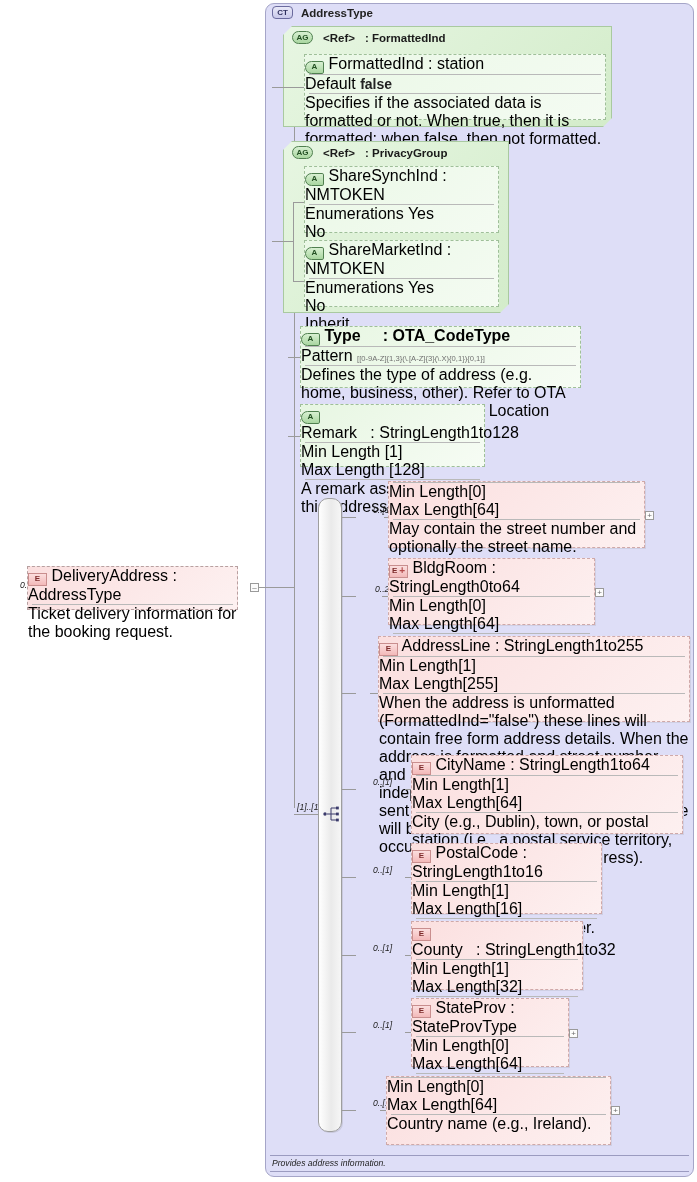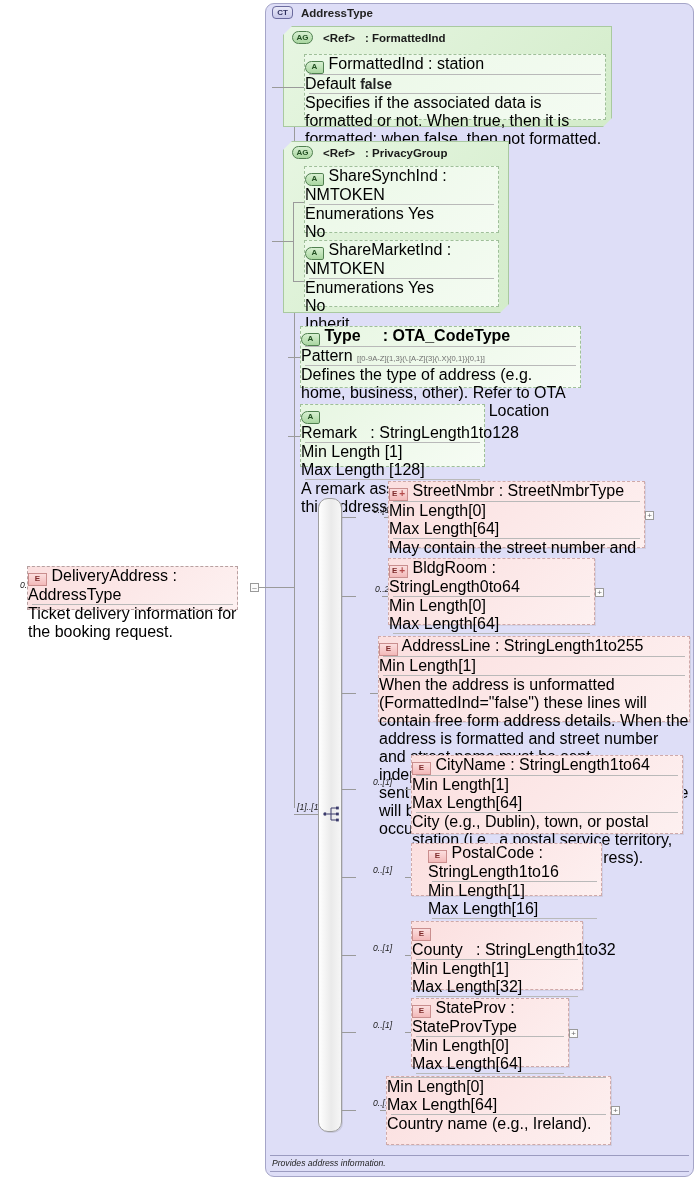--- a/index.html
+++ b/index.html
@@ -247,24 +247,20 @@
   <path d="M4 8 H8 M8 2 V14 M8 2 H13 M8 8 H13 M8 14 H13" stroke="#3b3b6b" stroke-width="1" fill="none"></path>
   <rect x="13" y="0.6" width="2.8" height="2.8" fill="#3b3b6b"></rect>
   <rect x="13" y="6.6" width="2.8" height="2.8" fill="#3b3b6b"></rect>
   <rect x="13" y="12.6" width="2.8" height="2.8" fill="#3b3b6b"></rect>
 </svg>
 
 <div class="occ" style="left:357px;top:505px;">0..[1]</div>
 <div class="ln lnh" style="left:342px;top:517px;width:14px;"></div>
 <div class="ln lnh" style="left:384px;top:517px;width:4px;"></div>
 <div class="elbox" style="left:388px;top:481px;width:257px;height:67px;">
-  <div class="hdr">
-    <span class="badge badge-e plus">E</span>
-    <span>StreetNmbr : StreetNmbrType</span>
-  </div>
   <div class="sep"></div>
   <div class="facets">
     <div class="row"><span class="fname">Min Length</span><span class="fval">[0]</span></div>
     <div class="row"><span class="fname">Max Length</span><span class="fval">[64]</span></div>
   </div>
   <div class="sep"></div>
   <div class="doc">May contain the street number and optionally the street name.</div>
 </div>
 <div class="ln lnh" style="left:645px;top:515px;width:5px;"></div>
 <div class="expander" style="left:645px;top:511px;">+</div>
@@ -291,20 +287,21 @@
 <div class="ln lnh" style="left:342px;top:693px;width:14px;"></div>
 <div class="ln lnh" style="left:370px;top:693px;width:8px;"></div>
 <div class="elbox" style="left:378px;top:636px;width:312px;height:86px;">
   <div class="hdr">
     <span class="badge badge-e">E</span>
     <span>AddressLine : StringLength1to255</span>
   </div>
   <div class="sep"></div>
   <div class="facets">
     <div class="row"><span class="fname">Min Length</span><span class="fval">[1]</span></div>
+    <div class="row"><span class="fname">Max Length</span><span class="fval">[255]</span></div>
   </div>
   <div class="sep"></div>
   <div class="doc">When the address is unformatted (FormattedInd="false") these lines will contain free form address details. When the address is formatted and street number and street name must be sent independently, the street number will be sent using StreetNmbr, and the street name will be sent in the first AddressLine occurrence.</div>
 </div>
 
 <div class="occ" style="left:357px;top:777px;">0..[1]</div>
 <div class="ln lnh" style="left:342px;top:789px;width:14px;"></div>
 <div class="ln lnh" style="left:405px;top:789px;width:6px;"></div>
 <div class="elbox" style="left:411px;top:755px;width:272px;height:79px;">
   <div class="hdr">
@@ -316,21 +313,21 @@
     <div class="row"><span class="fname">Min Length</span><span class="fval">[1]</span></div>
     <div class="row"><span class="fname">Max Length</span><span class="fval">[64]</span></div>
   </div>
   <div class="sep"></div>
   <div class="doc">City (e.g., Dublin), town, or postal station (i.e., a postal service territory, often used in a military address).</div>
 </div>
 
 <div class="occ" style="left:357px;top:865px;">0..[1]</div>
 <div class="ln lnh" style="left:342px;top:877px;width:14px;"></div>
 <div class="ln lnh" style="left:405px;top:877px;width:6px;"></div>
-<div class="elbox" style="left:411px;top:843px;width:191px;height:53px;padding-left:16px;">
+<div class="elbox" style="left:411px;top:843px;width:191px;height:71px;">
   <div class="hdr">
     <span class="badge badge-e">E</span>
     <span>PostalCode : StringLength1to16</span>
   </div>
   <div class="sep"></div>
   <div class="facets">
     <div class="row"><span class="fname">Min Length</span><span class="fval">[1]</span></div>
     <div class="row"><span class="fname">Max Length</span><span class="fval">[16]</span></div>
   </div>
   <div class="sep"></div>

